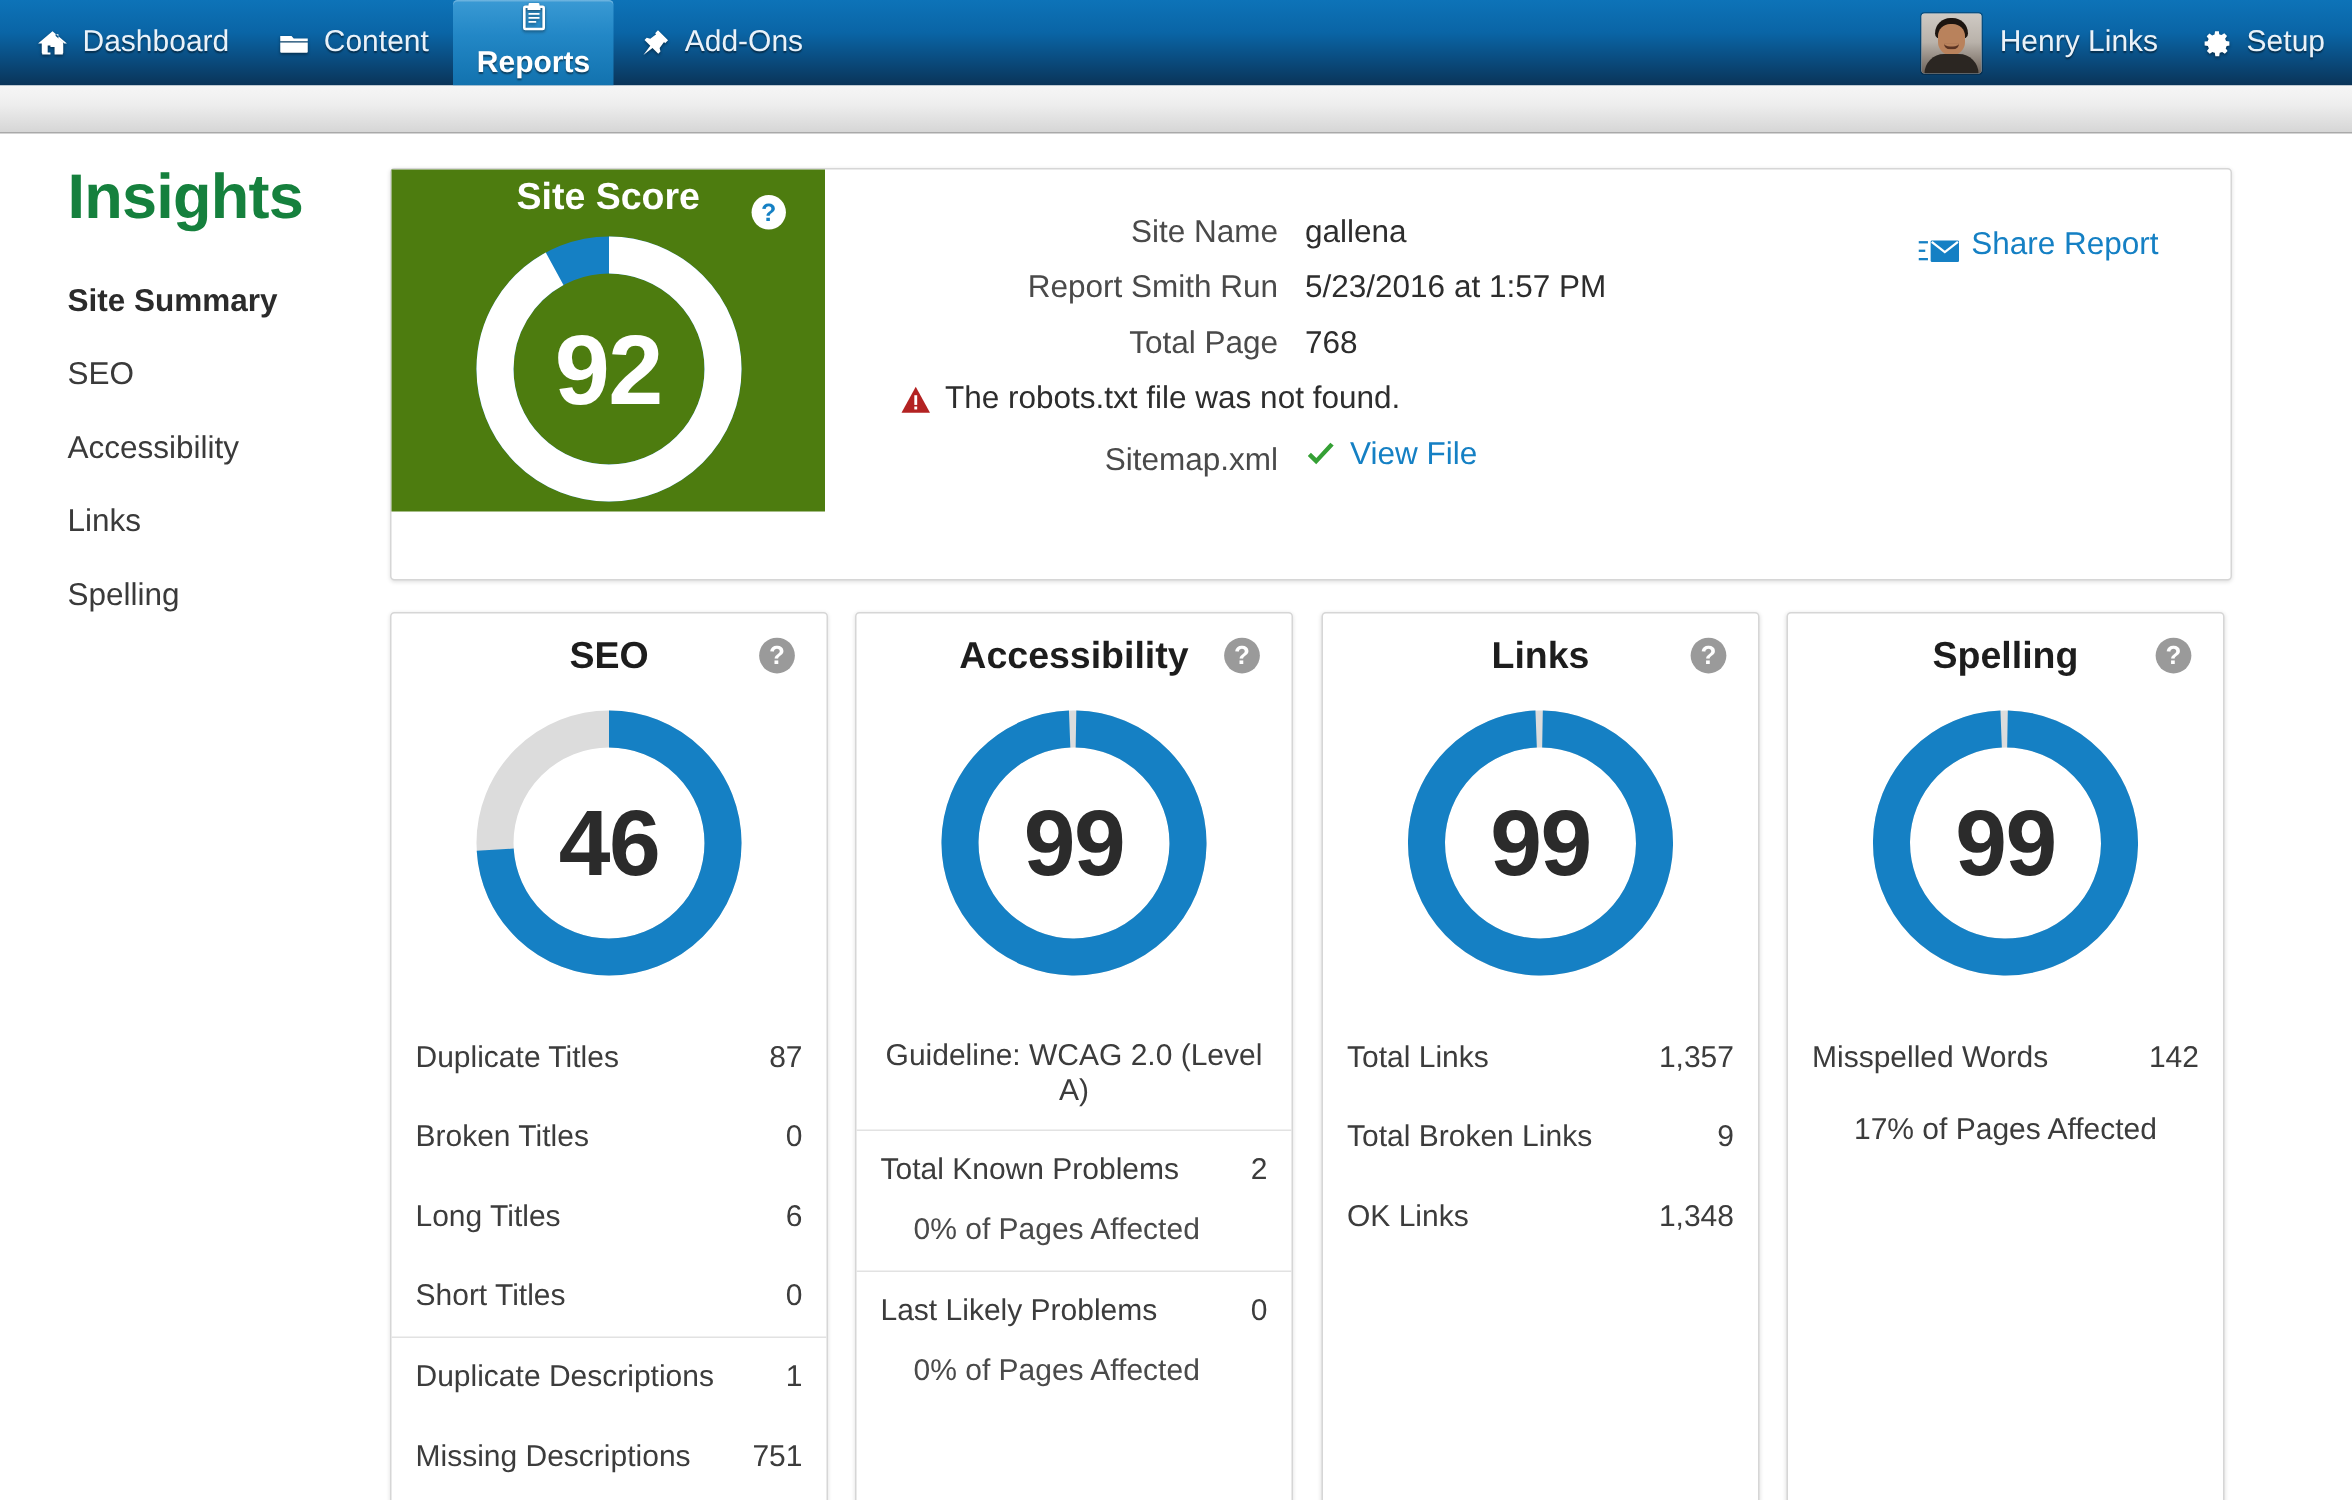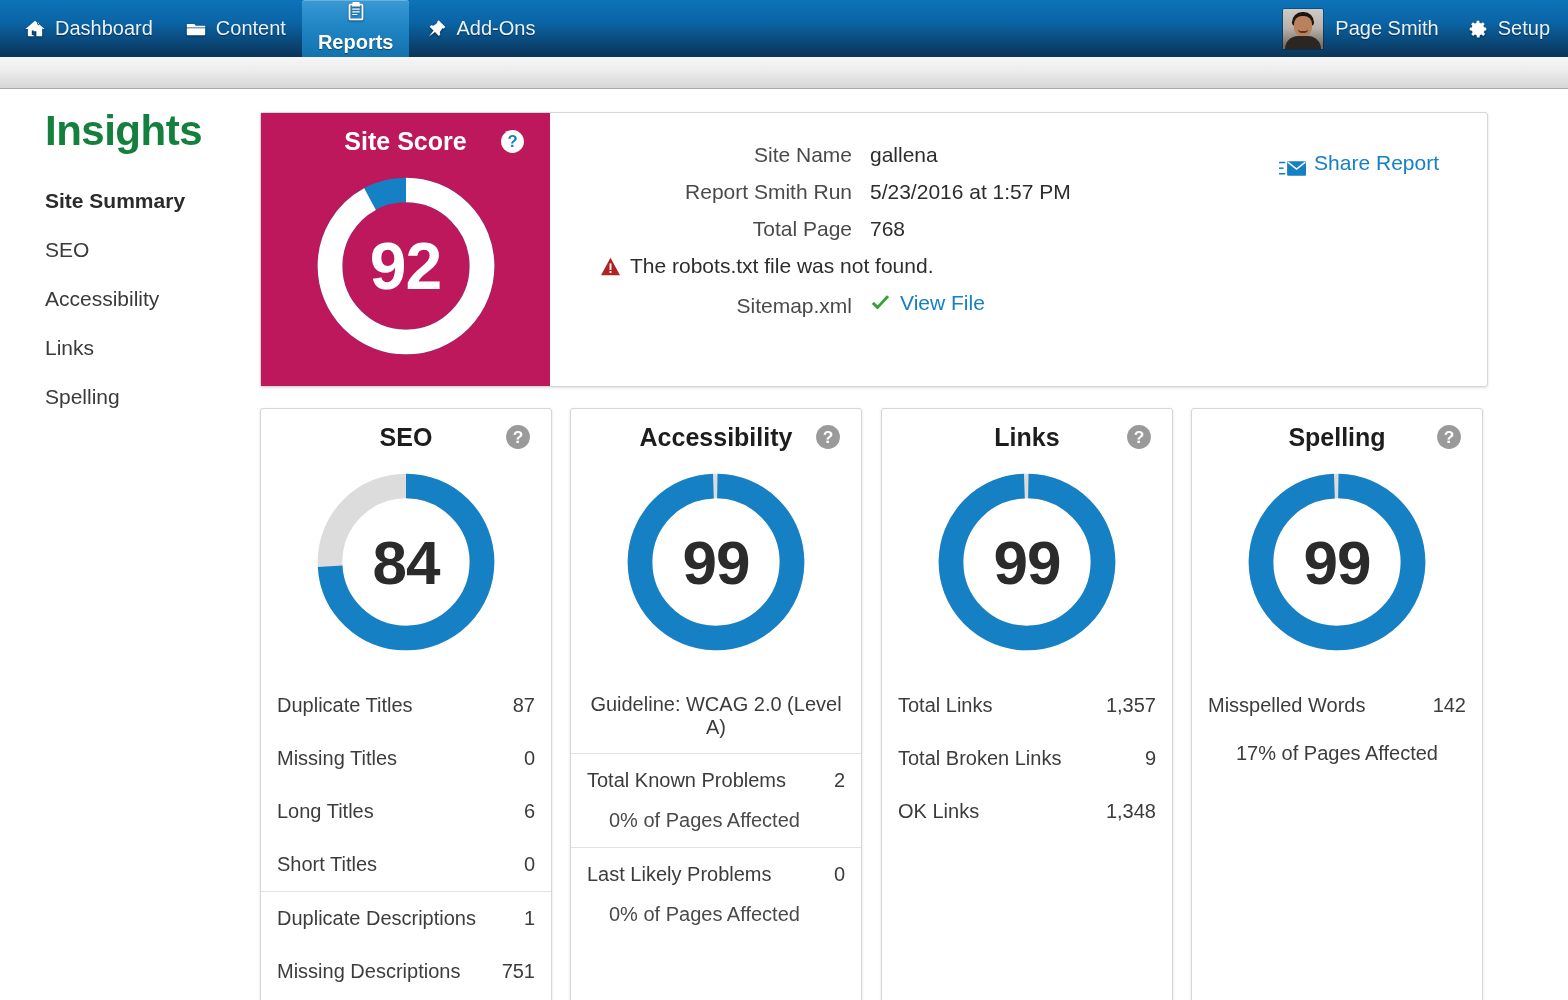--- a/index.html
+++ b/index.html
@@ -83,22 +83,22 @@
   
   .card {
     position: absolute; background: #ffffff;
     border: 1px solid #d6d6d6; border-radius: 3px;
     box-shadow: 0 1px 3px rgba(0,0,0,.13);
   }
 
   
   .hero { left: 260px; top: 22px; width: 1228px; height: 275px; padding: 0; }
   .score-panel {
-    position: absolute; left: 0; top: 0; width: 289px; height: 273px;
-    background: #be185d; display: flex; flex-direction: column; align-items: center;
+    position: absolute; left: 0; top: 0; width: 289px; height: 228px;
+    background: #4d7c0f; display: flex; flex-direction: column; align-items: center;
   }
   .score-head {
     position: relative; width: 100%; height: 56px; display: flex;
     align-items: center; justify-content: center;
   }
   .score-title { font-size: 25px; font-weight: bold; color: #ffffff; }
   .help-white { position: absolute; right: 25px; top: 16px; width: 25px; height: 25px; cursor: pointer; }
 
   .donut { position: relative; }
   .donut svg { display: block; }
@@ -208,21 +208,21 @@
 
   <div class="nav-right">
     <div class="user-block">
       <span class="avatar">
         <span class="face-bg"></span>
           <span class="hair"></span>
           <span class="head"></span>
         <span class="smile"></span>
           <span class="body"></span>
       </span>
-      <span class="user-name">Page Smith</span>
+      <span class="user-name">Henry Links</span>
     </div>
     <div class="setup-block">
       <span class="nav-icon">
         <svg viewBox="0 0 24 24">
             <path d="M12 8.1a3.9 3.9 0 1 0 0 7.8 3.9 3.9 0 0 0 0-7.8zm0 6a2.1 2.1 0 1 1 0-4.2 2.1 2.1 0 0 1 0 4.2z"></path>
             <path d="M21 13.4v-2.8l-2.4-.4a6.9 6.9 0 0 0-.7-1.7l1.4-2-2-2-2 1.4a6.9 6.9 0 0 0-1.7-.7L13.4 3h-2.8l-.4 2.4a6.9 6.9 0 0 0-1.7.7l-2-1.4-2 2 1.4 2a6.9 6.9 0 0 0-.7 1.7L3 10.6v2.8l2.4.4c.17.6.4 1.17.7 1.7l-1.4 2 2 2 2-1.4c.53.3 1.1.53 1.7.7l.4 2.4h2.8l.4-2.4c.6-.17 1.17-.4 1.7-.7l2 1.4 2-2-1.4-2c.3-.53.53-1.1.7-1.7l2.4-.4z"></path>
           </svg>
       </span>
       <span class="setup-label">Setup</span>
     </div>
@@ -344,30 +344,30 @@
           <text x="12" y="17.5" text-anchor="middle" font-size="16" font-weight="bold" font-family="Liberation Sans, sans-serif" fill="#ffffff">?</text>
         </svg>
       </span>
     </div>
     <div class="m-donut-wrap">
       <div class="donut m-donut">
         <svg viewBox="0 0 100 100" width="190" height="190">
           <circle cx="50" cy="50" r="40" fill="none" stroke="#dcdcdc" stroke-width="13"></circle>
           <circle cx="50" cy="50" r="40" fill="none" stroke="#1580c4" stroke-width="13" stroke-dasharray="185.9 251.3" transform="rotate(-90 50 50)"></circle>
         </svg>
-        <span class="donut-val">84</span>
+        <span class="donut-val">46</span>
       </div>
     </div>
     <div class="stats">
       <div class="stat-row">
         <span>Duplicate Titles</span>
         <span class="v">87</span>
       </div>
       <div class="stat-row">
-        <span>Missing Titles</span>
+        <span>Broken Titles</span>
         <span class="v">0</span>
       </div>
       <div class="stat-row">
         <span>Long Titles</span>
         <span class="v">6</span>
       </div>
       <div class="stat-row">
         <span>Short Titles</span>
         <span class="v">0</span>
       </div>

